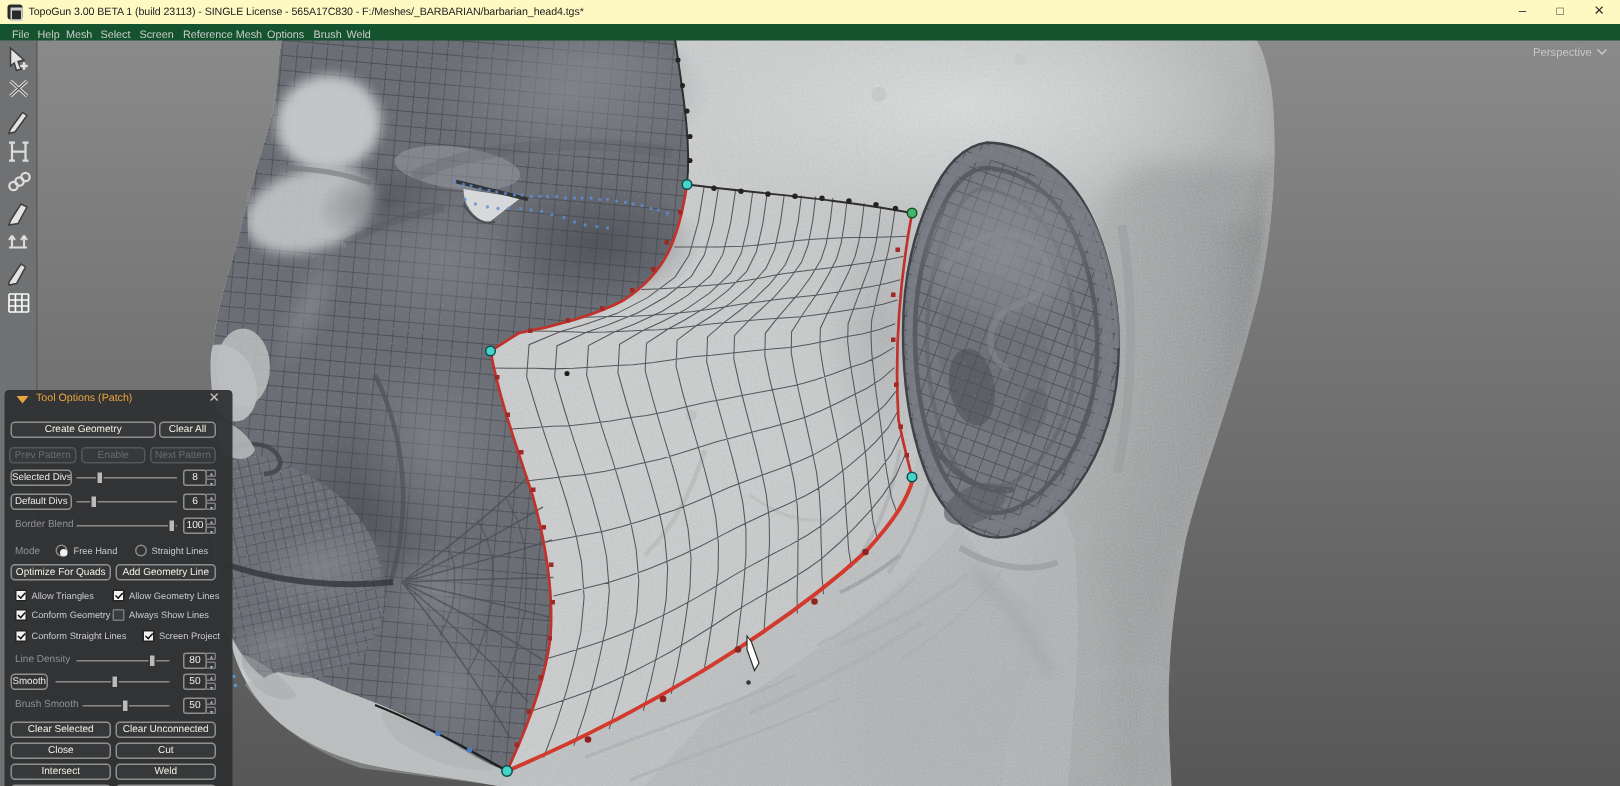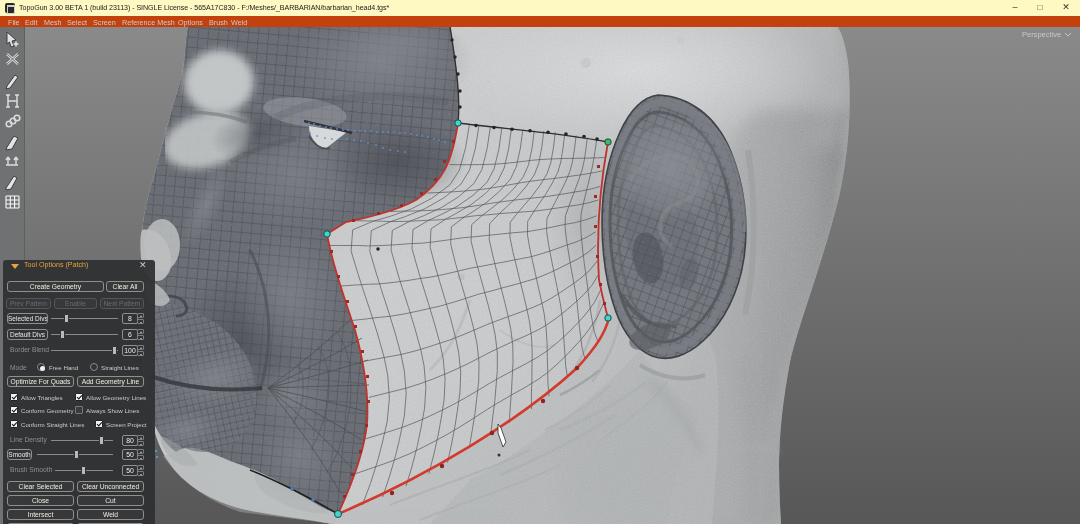--- a/index.html
+++ b/index.html
@@ -1,21 +1,21 @@
 <!DOCTYPE html>
 <html><head><meta charset="utf-8"><style>
 *{margin:0;padding:0;box-sizing:border-box}
 html,body{width:1080px;height:524px;overflow:hidden;background:#666;font-family:"Liberation Sans",sans-serif}
 #root{position:absolute;top:0;left:0;width:1080px;height:524px}
 #titlebar{position:absolute;top:0;left:0;width:1080px;height:16px;background:#fef9c3;color:#1b1b1b;font-size:7.1px;line-height:16px;letter-spacing:-0.05px}
 #titlebar .txt{position:absolute;left:19px;top:0}
 #tgicon{position:absolute;left:5px;top:3px;width:10px;height:10px;background:#2a2a2a;border-radius:2px}
 #tgicon:after{content:"";position:absolute;left:2px;top:2px;width:6px;height:6px;border:1px solid #cfcfcf;border-top:2px solid #cfcfcf}
 .winbtn{position:absolute;top:0;width:30px;height:16px;text-align:center;color:#333;font-size:9px;line-height:15px}
-#menubar{position:absolute;top:16px;left:0;width:1080px;height:11px;background:#c2410c;color:#cccccc;font-size:7.2px}
+#menubar{position:absolute;top:16px;left:0;width:1080px;height:11px;background:#14532d;color:#cccccc;font-size:7.2px}
 #menubar span{position:absolute;top:1.5px}
 #panel{position:absolute;left:3px;top:260px;width:152px;height:264px;background:rgba(47,48,50,.95);border-radius:3px 3px 0 0;font-size:7.5px;color:#ddd}
 .btn{position:absolute;border:1px solid #8f8f8f;border-radius:3px;background:rgba(60,61,63,.5);color:#efeee2;text-align:center;font-size:6.7px;line-height:9.5px;height:11px;white-space:nowrap;overflow:hidden}
 .btn.dim{border-color:#55565a;color:#6b6c70}
 .lblb{position:absolute;border:1px solid #8f8f8f;border-radius:3px;color:#e9e9e9;text-align:center;font-size:6.5px;line-height:9.5px;height:11px;white-space:nowrap;overflow:hidden}
 .plain{position:absolute;color:#8f9092;font-size:6.7px;white-space:nowrap}
 .track{position:absolute;height:1px;background:#8a8a8a}
 .knob{position:absolute;width:5px;height:9px;background:#b9babc;border:1px solid #323232;border-radius:1px}
 .val{position:absolute;width:16px;height:11px;border:1px solid #8f8f8f;border-radius:2px;color:#eee;font-size:6.8px;text-align:center;line-height:10px}
 .spin{position:absolute;width:7px;height:11px}
@@ -387,21 +387,21 @@
 </svg>
 <div id="titlebar">
  <div id="tgicon"></div>
  <span class="txt">TopoGun 3.00 BETA 1 (build 23113) - SINGLE License - 565A17C830 - F:/Meshes/_BARBARIAN/barbarian_head4.tgs*</span>
  <div class="winbtn" style="left:1000px">–</div>
  <div class="winbtn" style="left:1025px;font-size:8px">□</div>
  <div class="winbtn" style="left:1051px">✕</div>
 </div>
 <div id="menubar">
  <span style="left:8px">File</span>
-      <span style="left:25px">Edit</span>
+      <span style="left:25px">Help</span>
       <span style="left:44px">Mesh</span>
       <span style="left:67px">Select</span>
       <span style="left:93px">Screen</span>
       <span style="left:122px">Reference Mesh</span>
       <span style="left:178px">Options</span>
       <span style="left:209px">Brush</span>
       <span style="left:231px">Weld</span>
 </div>
 <div id="panel">
  <div style="position:absolute;left:8px;top:4px;width:0;height:0;border-left:4.5px solid transparent;border-right:4.5px solid transparent;border-top:5.5px solid #e8a43e"></div>

